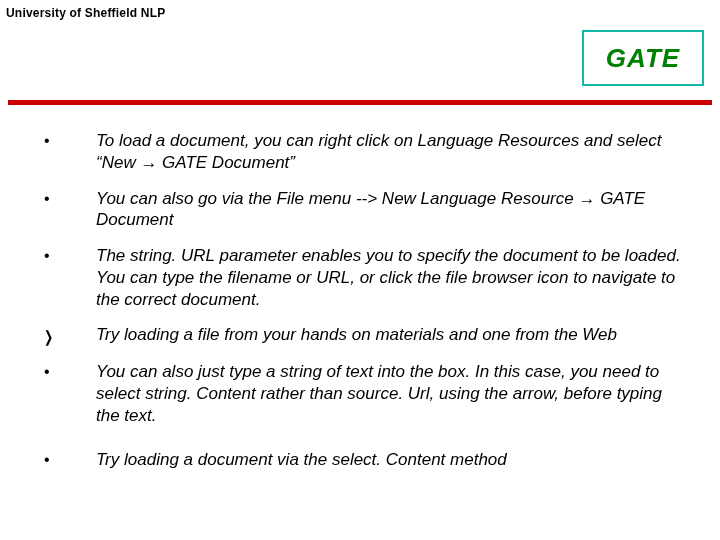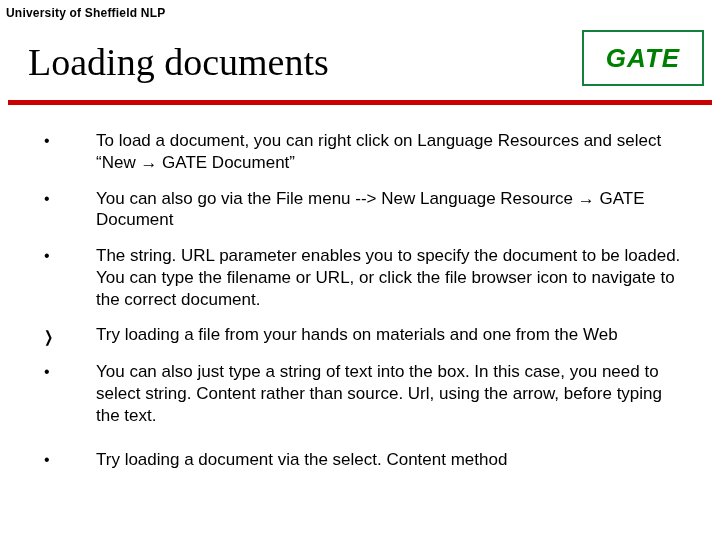--- a/index.html
+++ b/index.html
@@ -33,21 +33,21 @@
     font-size: 38px;
     font-weight: 400;
     font-family: "Times New Roman", Times, serif;
   }
   .logo-box {
     position: absolute;
     top: 30px;
     right: 16px;
     width: 122px;
     height: 56px;
-    border: 2px solid #15803d;
+    border: 2px solid #14b8a6;
     box-sizing: border-box;
     display: flex;
     align-items: center;
     justify-content: center;
     background: #fff;
   }
   .logo-text {
     font-family: Arial, Helvetica, sans-serif;
     font-weight: 900;
     font-size: 26px;
@@ -86,30 +86,30 @@
     font-size: 16px;
   }
   .chevron {
     font-size: 11px;
     line-height: 22px;
     display: inline-block;
     transform: scaleY(1.4);
   }
   .text-col {
     flex: 1;
+    font-style: italic;
   }
 </style>
 </head>
 <body>
 
 <div class="slide">
 
   <div class="org-label">University of Sheffield NLP</div>
 
-  <div class="title">Loading documents</div>
 
   <div class="logo-box">
     <span class="logo-text">GATE</span>
   </div>
 
   <div class="rule"></div>
 
   <div class="content">
 
     <div class="item">

